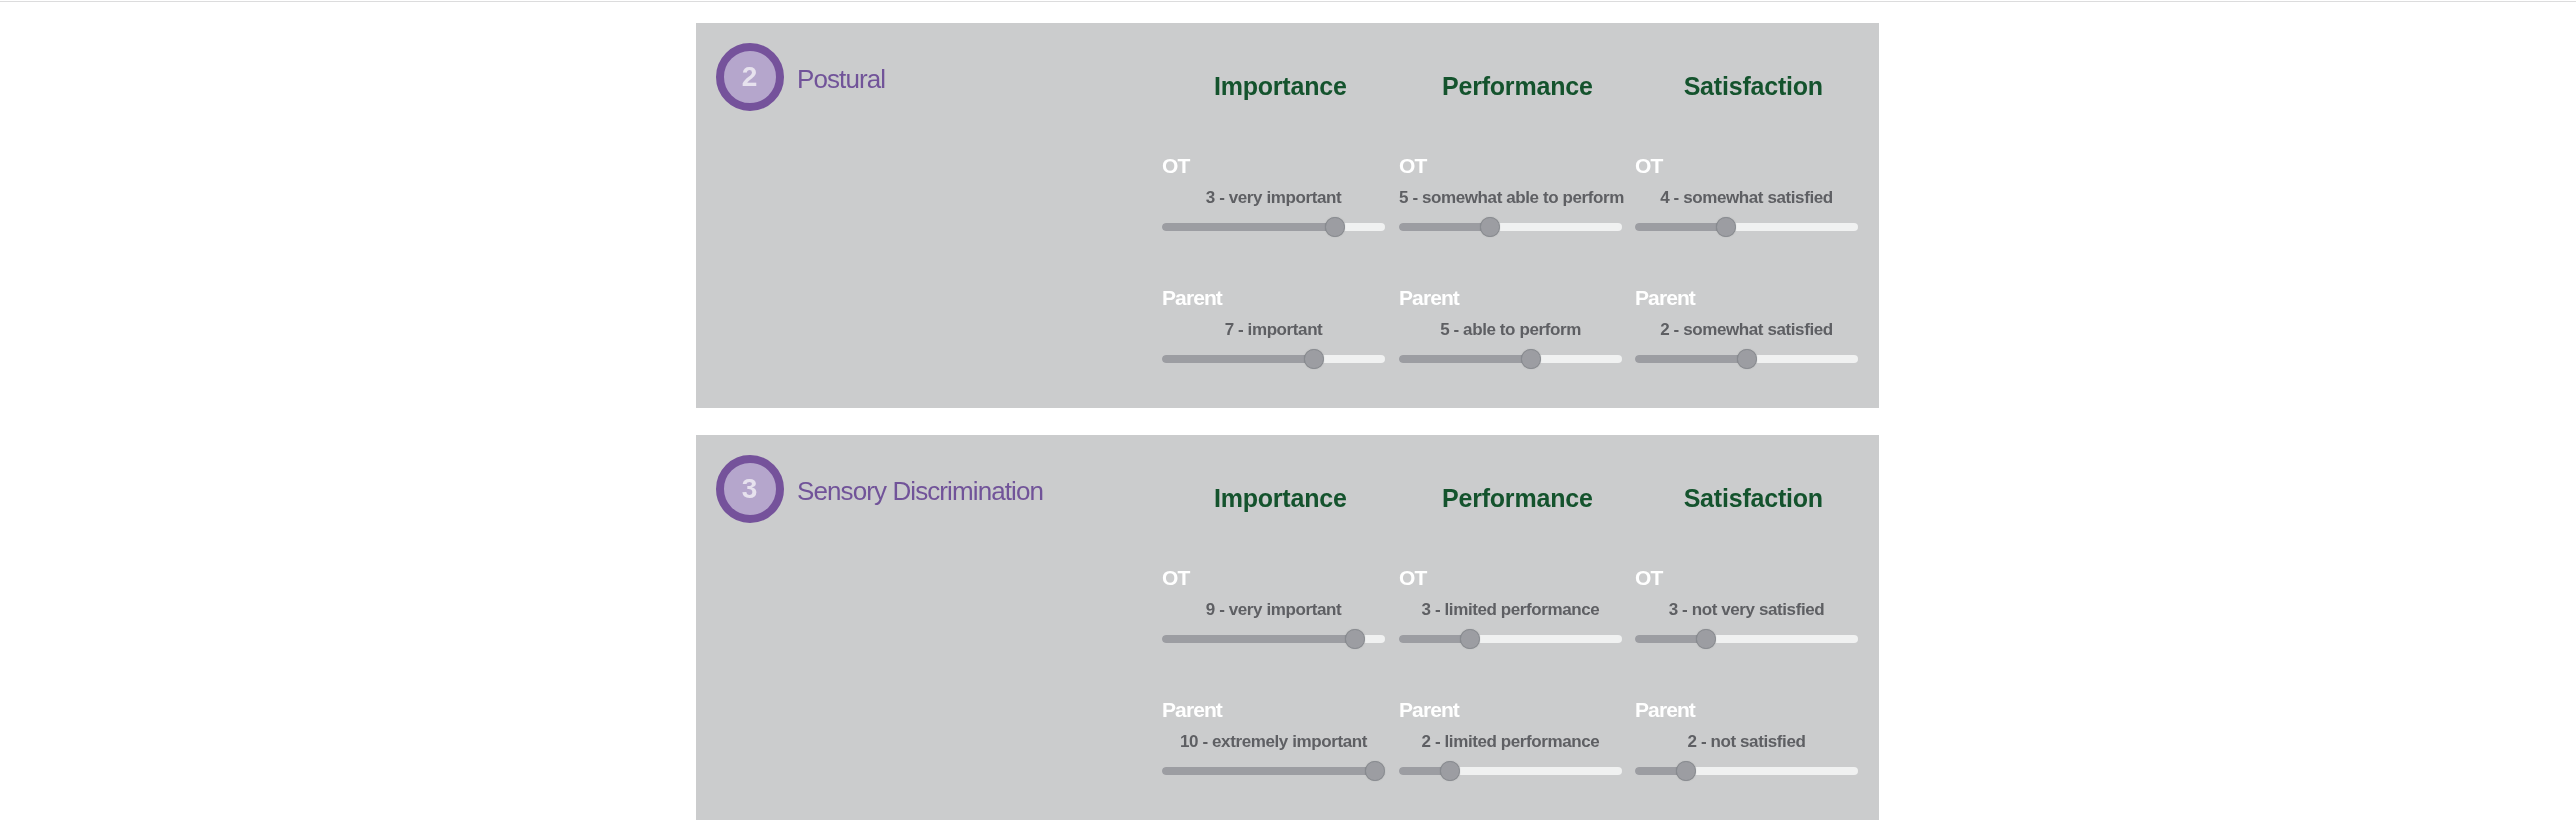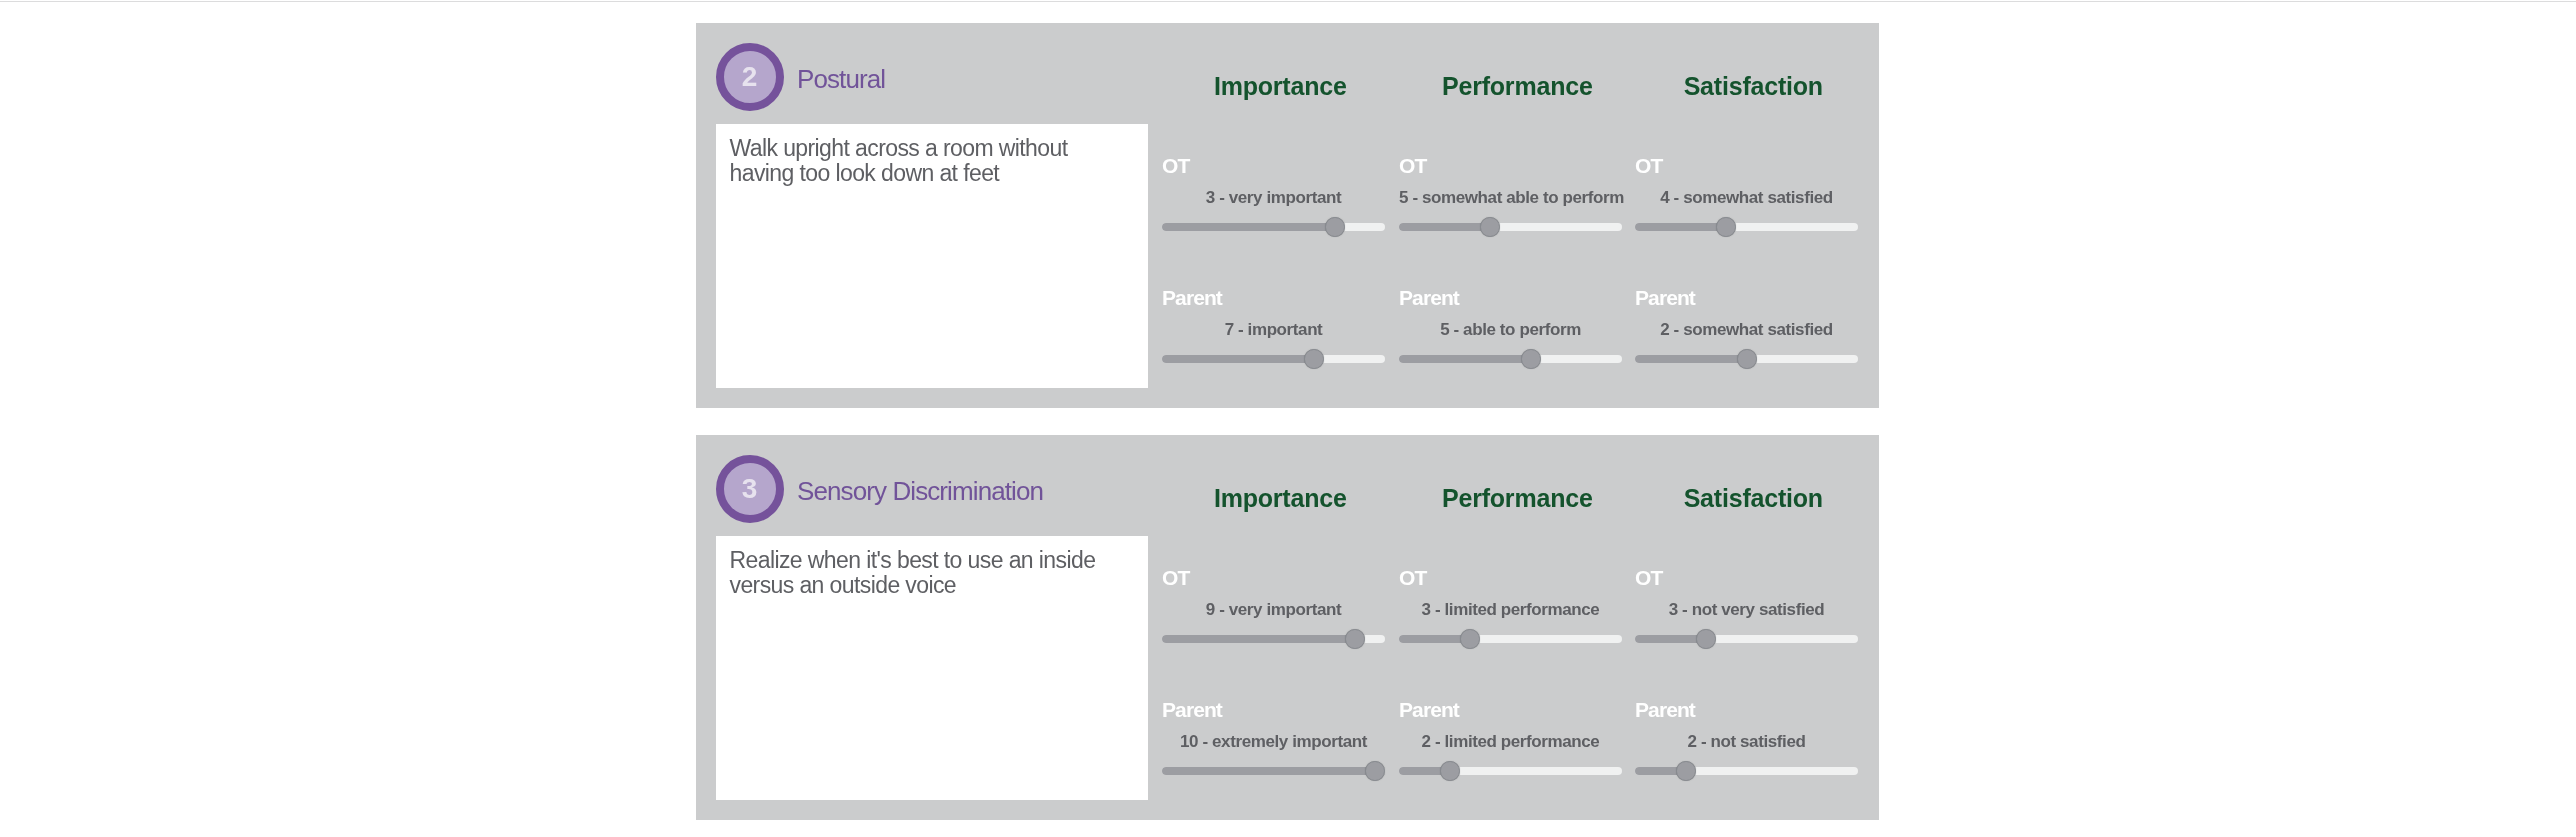--- a/index.html
+++ b/index.html
@@ -61,23 +61,20 @@
 <body>
 
 <div class="page">
   <div class="topline"></div>
   <div id="cards-host">
       <div class="card" data-idx="0">
         <div class="badge">
           <span class="badge-num">2</span>
         </div>
         <div class="card-title">Postural</div>
-        <div class="goalbox">
-          <div class="goaltext">Walk upright across a room without having too look down at feet</div>
-        </div>
         <div class="col" data-c="0">
           <div class="colhead">Importance</div>
           <div class="row" data-r="0">
             <div class="rater">OT</div>
             <div class="valuelabel">3 - very important</div>
             <div class="sliderwrap">
               <div class="track"></div>
               <div class="fill" style="width:173px"></div>
               <div class="thumb" style="left:163px"></div>
             </div>
@@ -133,23 +130,20 @@
               <div class="thumb" style="left:102px"></div>
             </div>
           </div>
         </div>
       </div>
       <div class="card" data-idx="1">
         <div class="badge">
           <span class="badge-num">3</span>
         </div>
         <div class="card-title">Sensory Discrimination</div>
-        <div class="goalbox">
-          <div class="goaltext">Realize when it's best to use an inside versus an outside voice</div>
-        </div>
         <div class="col" data-c="0">
           <div class="colhead">Importance</div>
           <div class="row" data-r="0">
             <div class="rater">OT</div>
             <div class="valuelabel">9 - very important</div>
             <div class="sliderwrap">
               <div class="track"></div>
               <div class="fill" style="width:193px"></div>
               <div class="thumb" style="left:183px"></div>
             </div>

